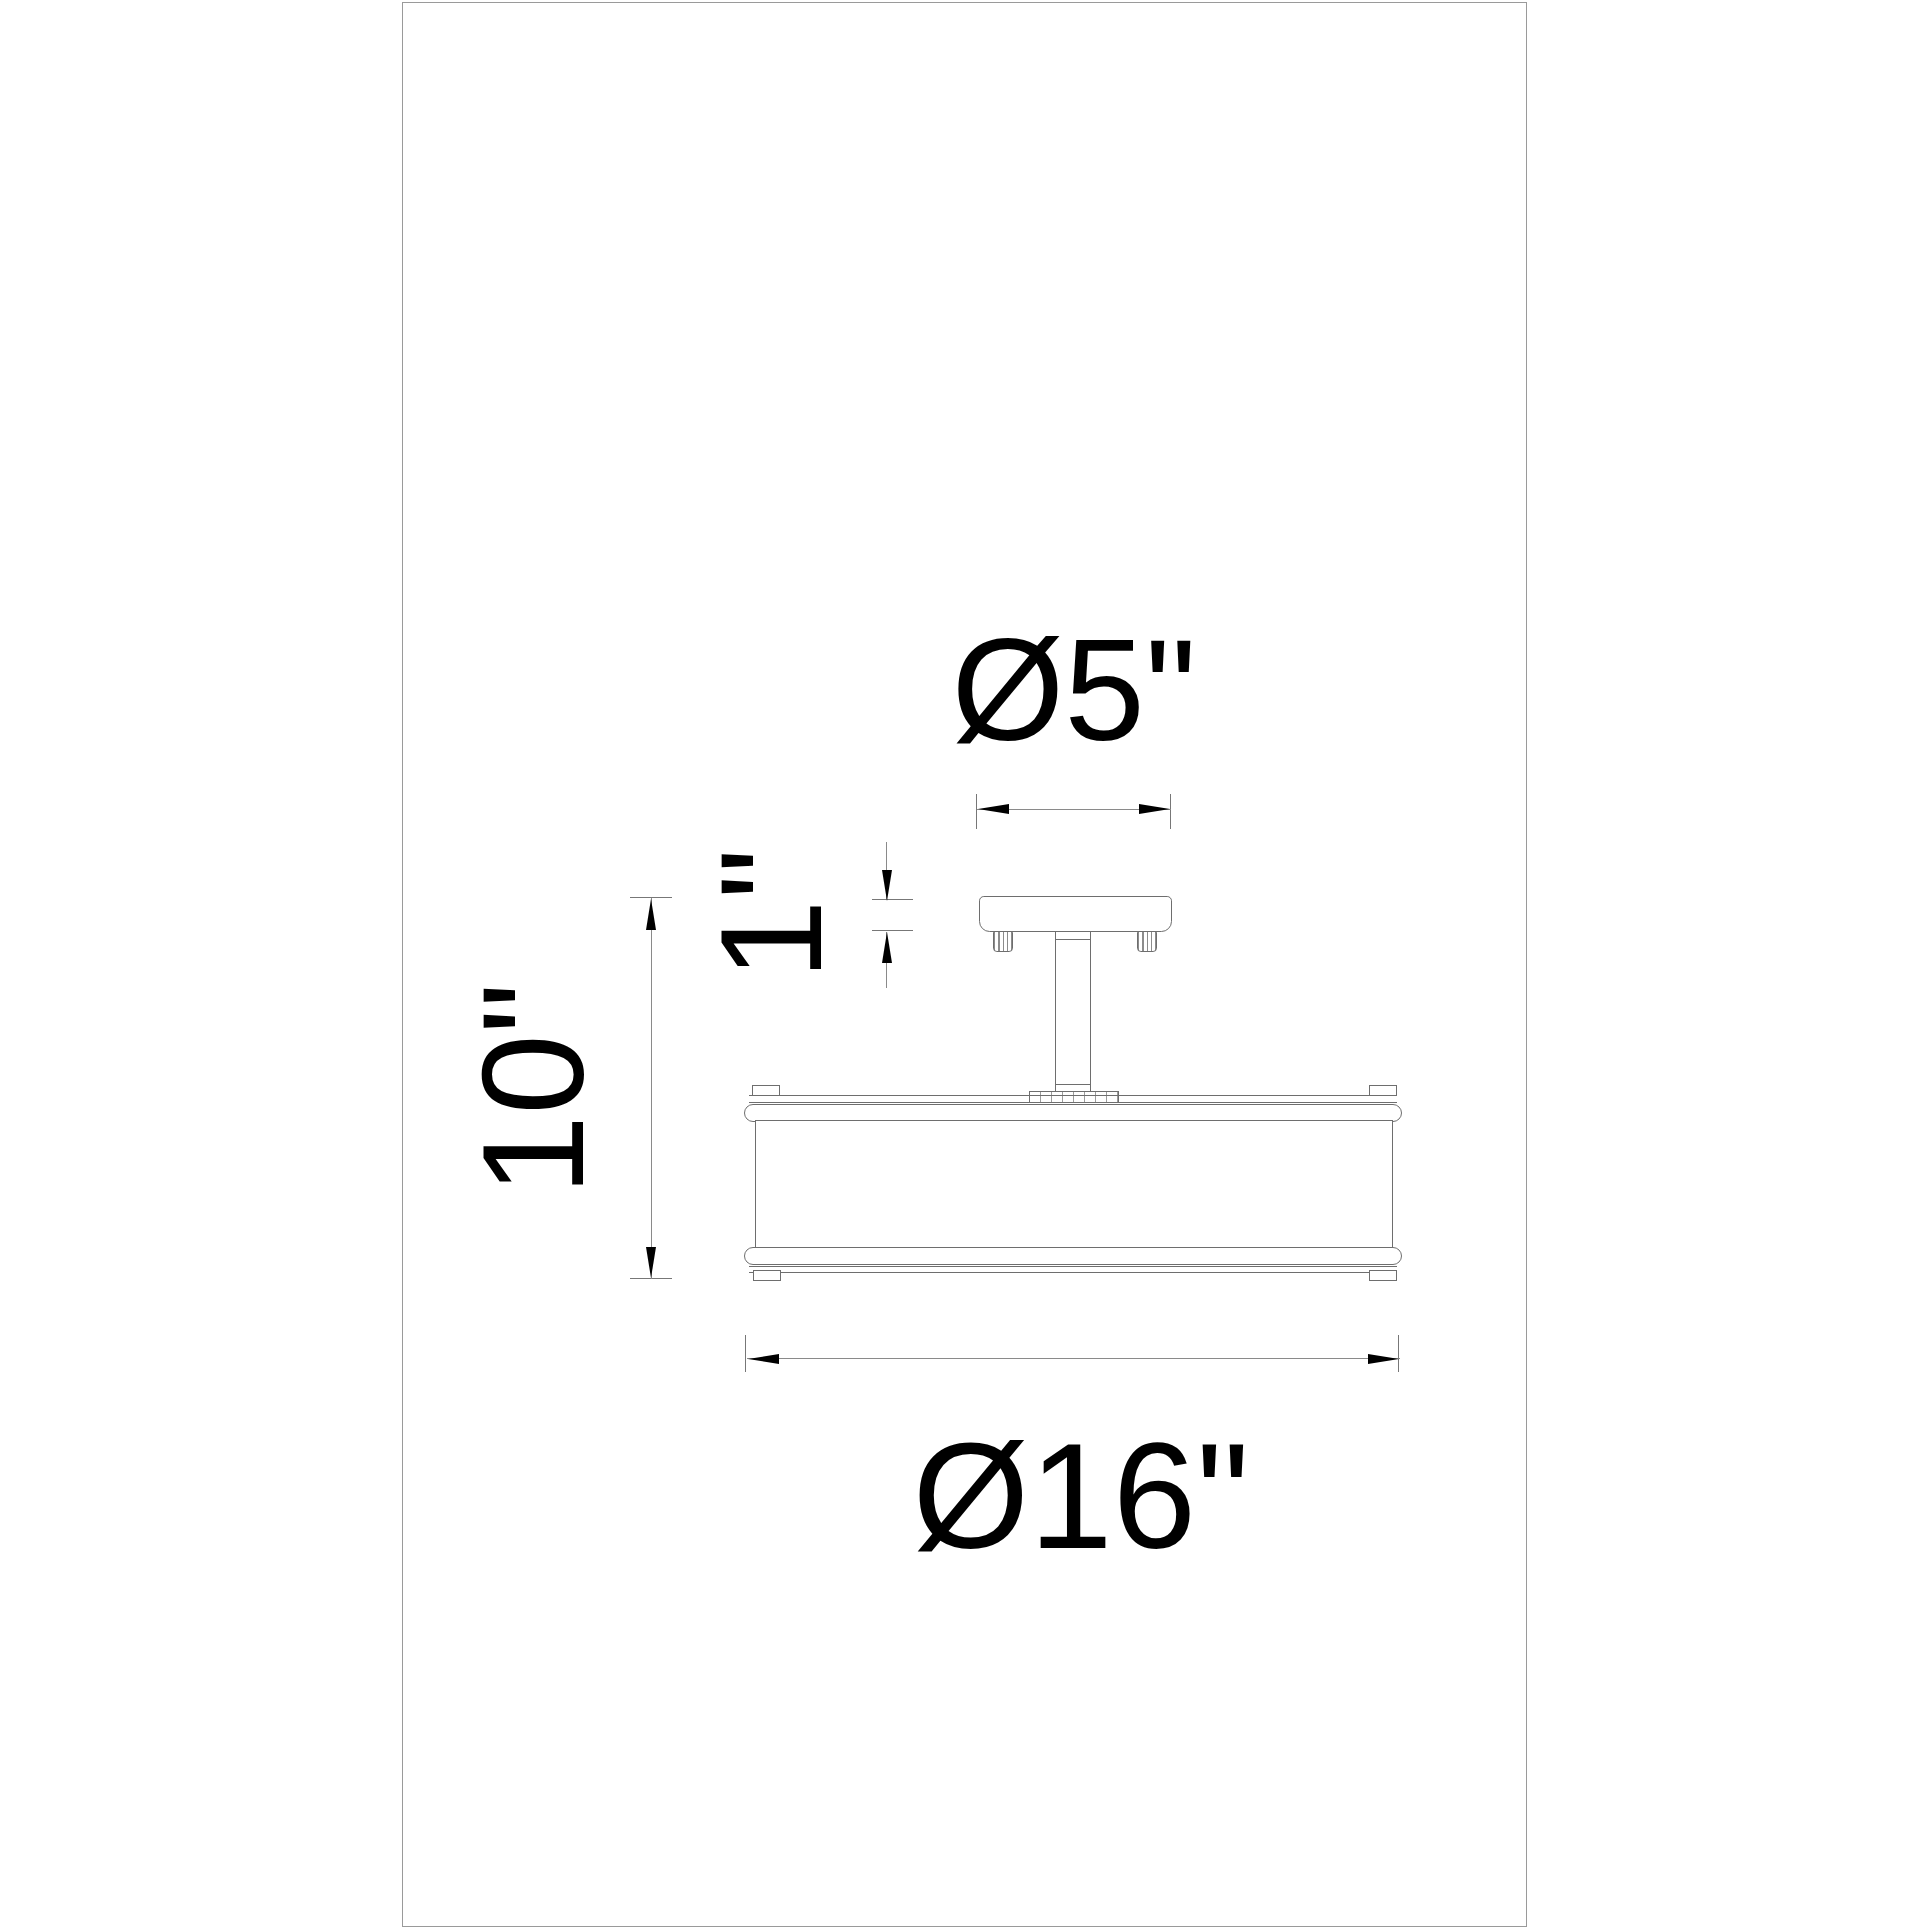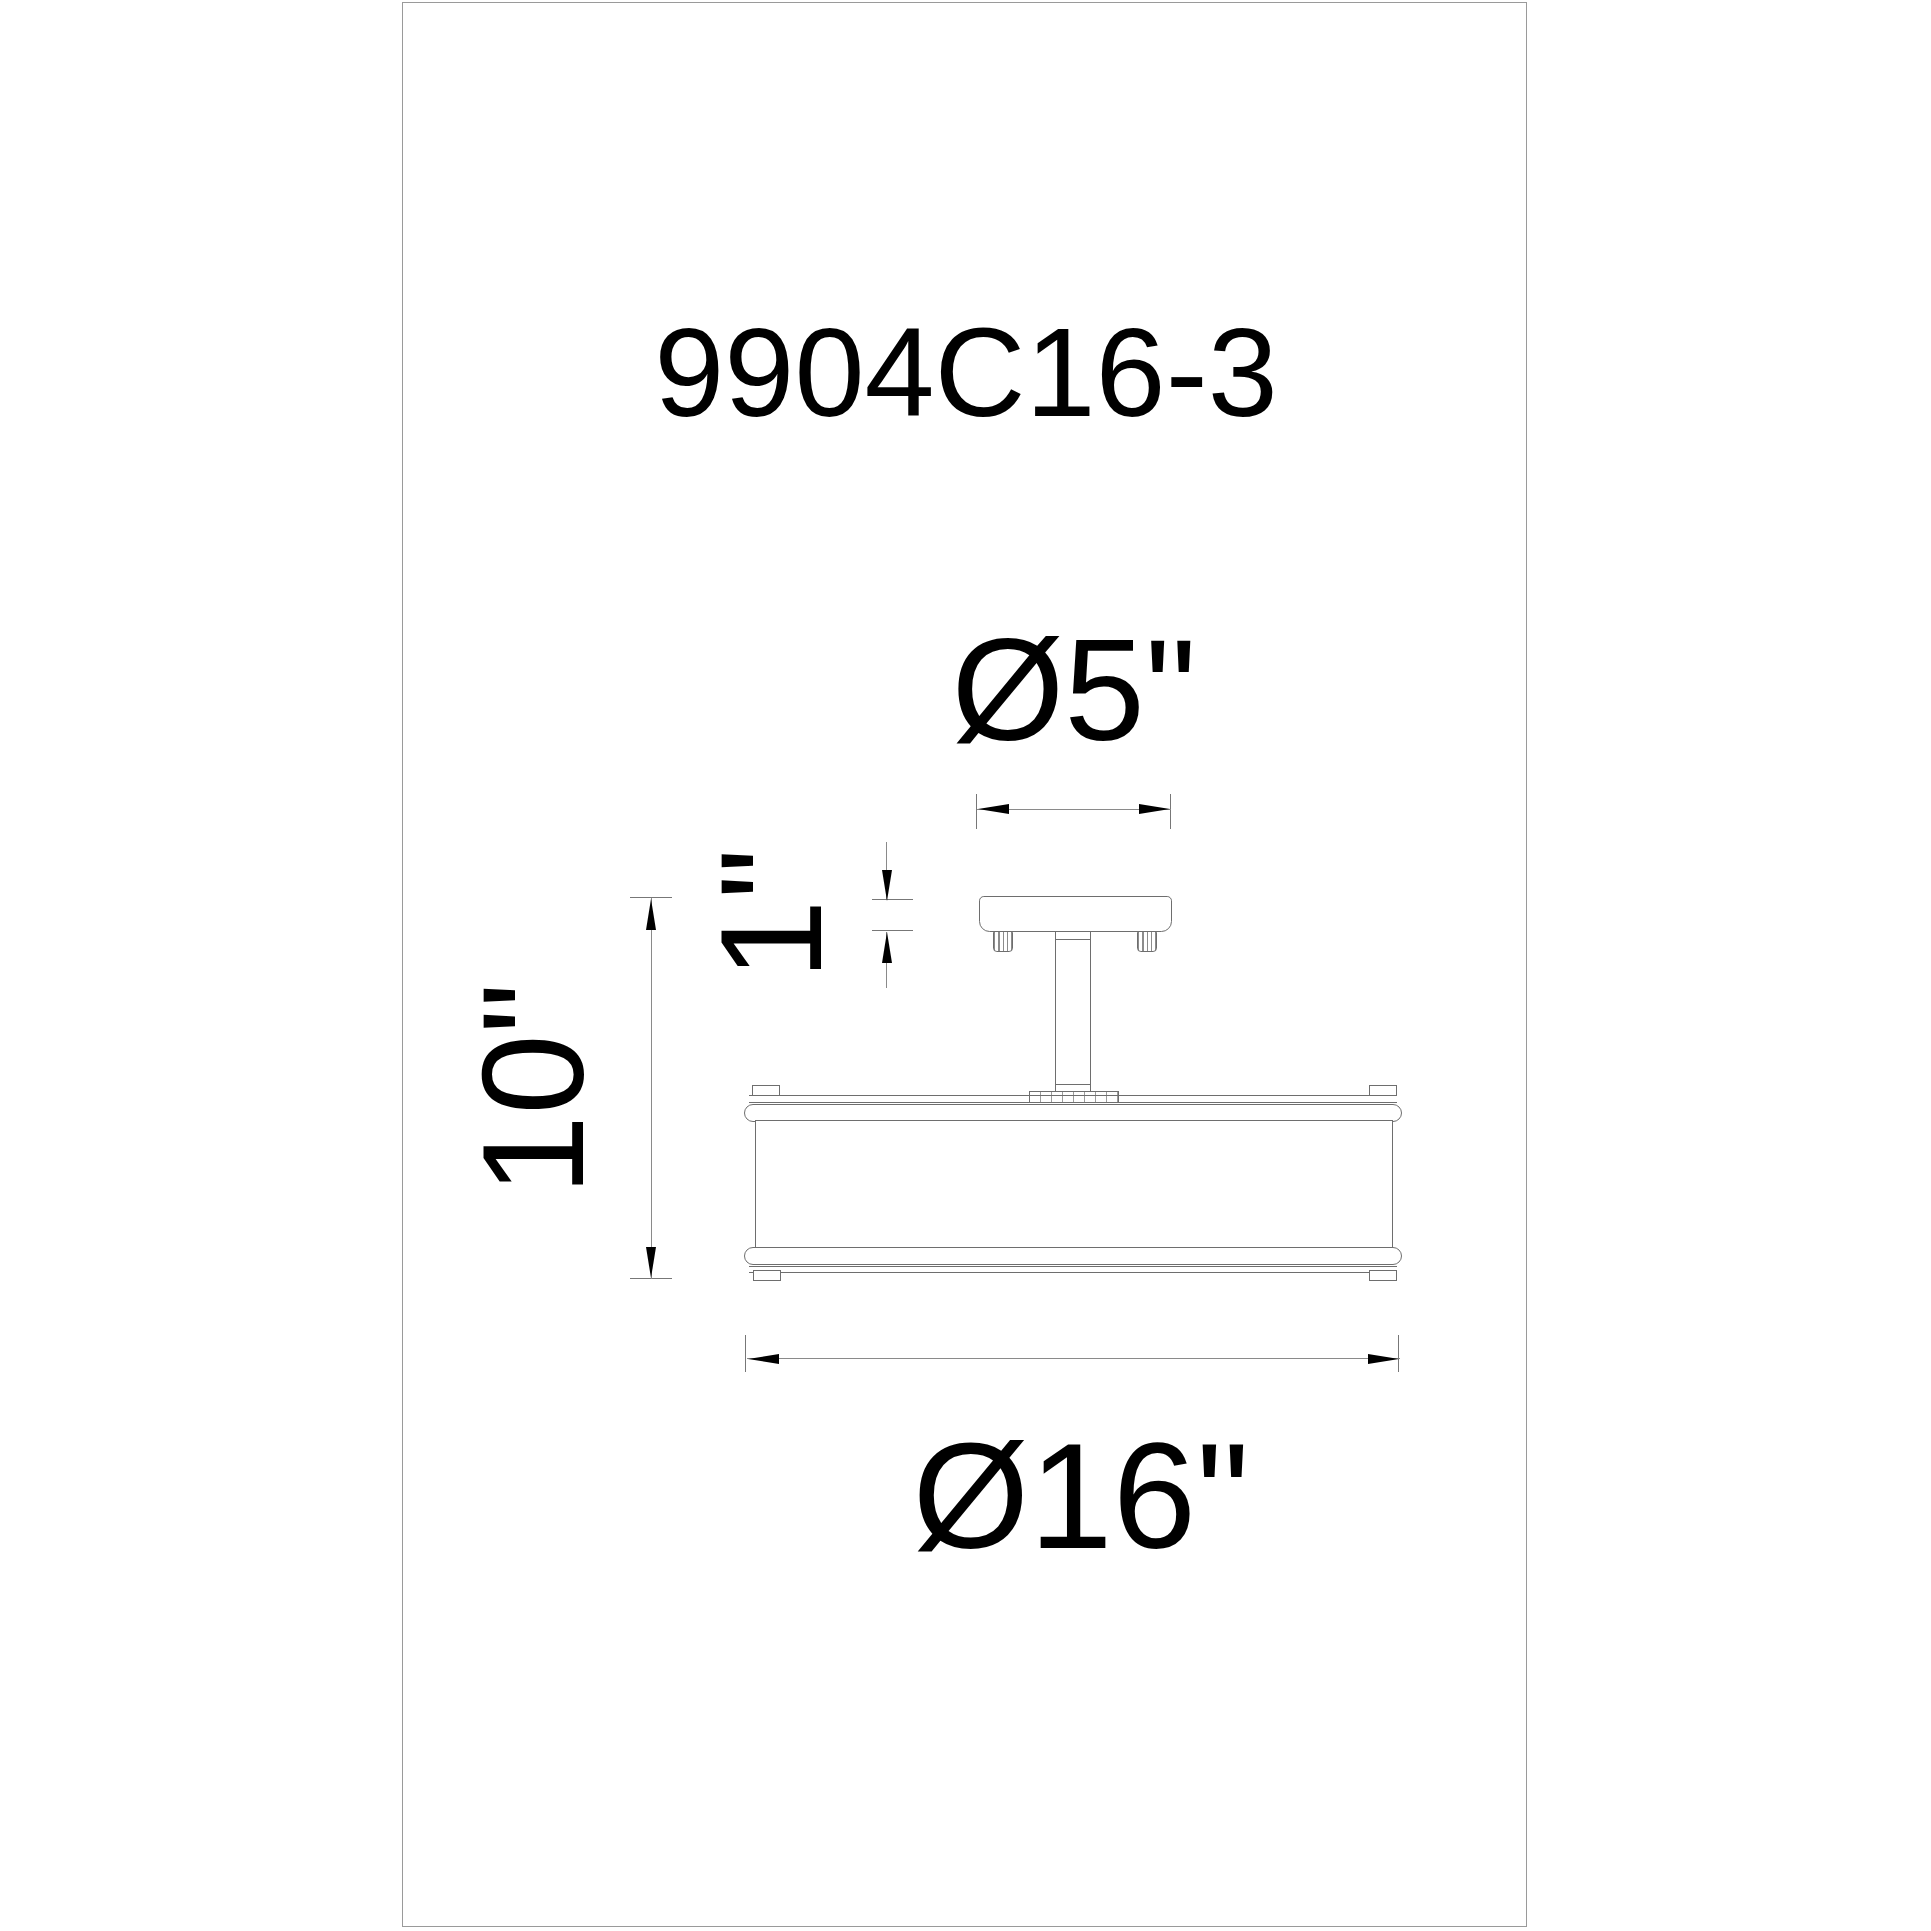--- a/index.html
+++ b/index.html
@@ -56,21 +56,20 @@
   .ring-top{top:1104px;} .ring-bot{top:1247px;}
   .drum{left:755px;top:1120px;width:638px;height:129px;}
 </style>
 </head>
 <body>
 
 <div class="sheet">
 
   <div class="abs border-frame"></div>
 
-  <div class="abs model-title">9904C16-3</div>
 
   <div>
     <div class="abs dim-label dim-label-h" style="left:881px;top:618px;width:386px;">Ø5"</div>
     <div class="abs tick-v" style="left:976px;top:794px;height:35px;"></div>
     <div class="abs tick-v" style="left:1170px;top:794px;height:35px;"></div>
     <div class="abs dline-h" style="left:977px;top:809px;width:194px;"></div>
     <div class="abs arr arr-left" style="left:978px;top:804px;"></div>
     <div class="abs arr arr-right" style="left:1139px;top:804px;"></div>
   </div>
 

